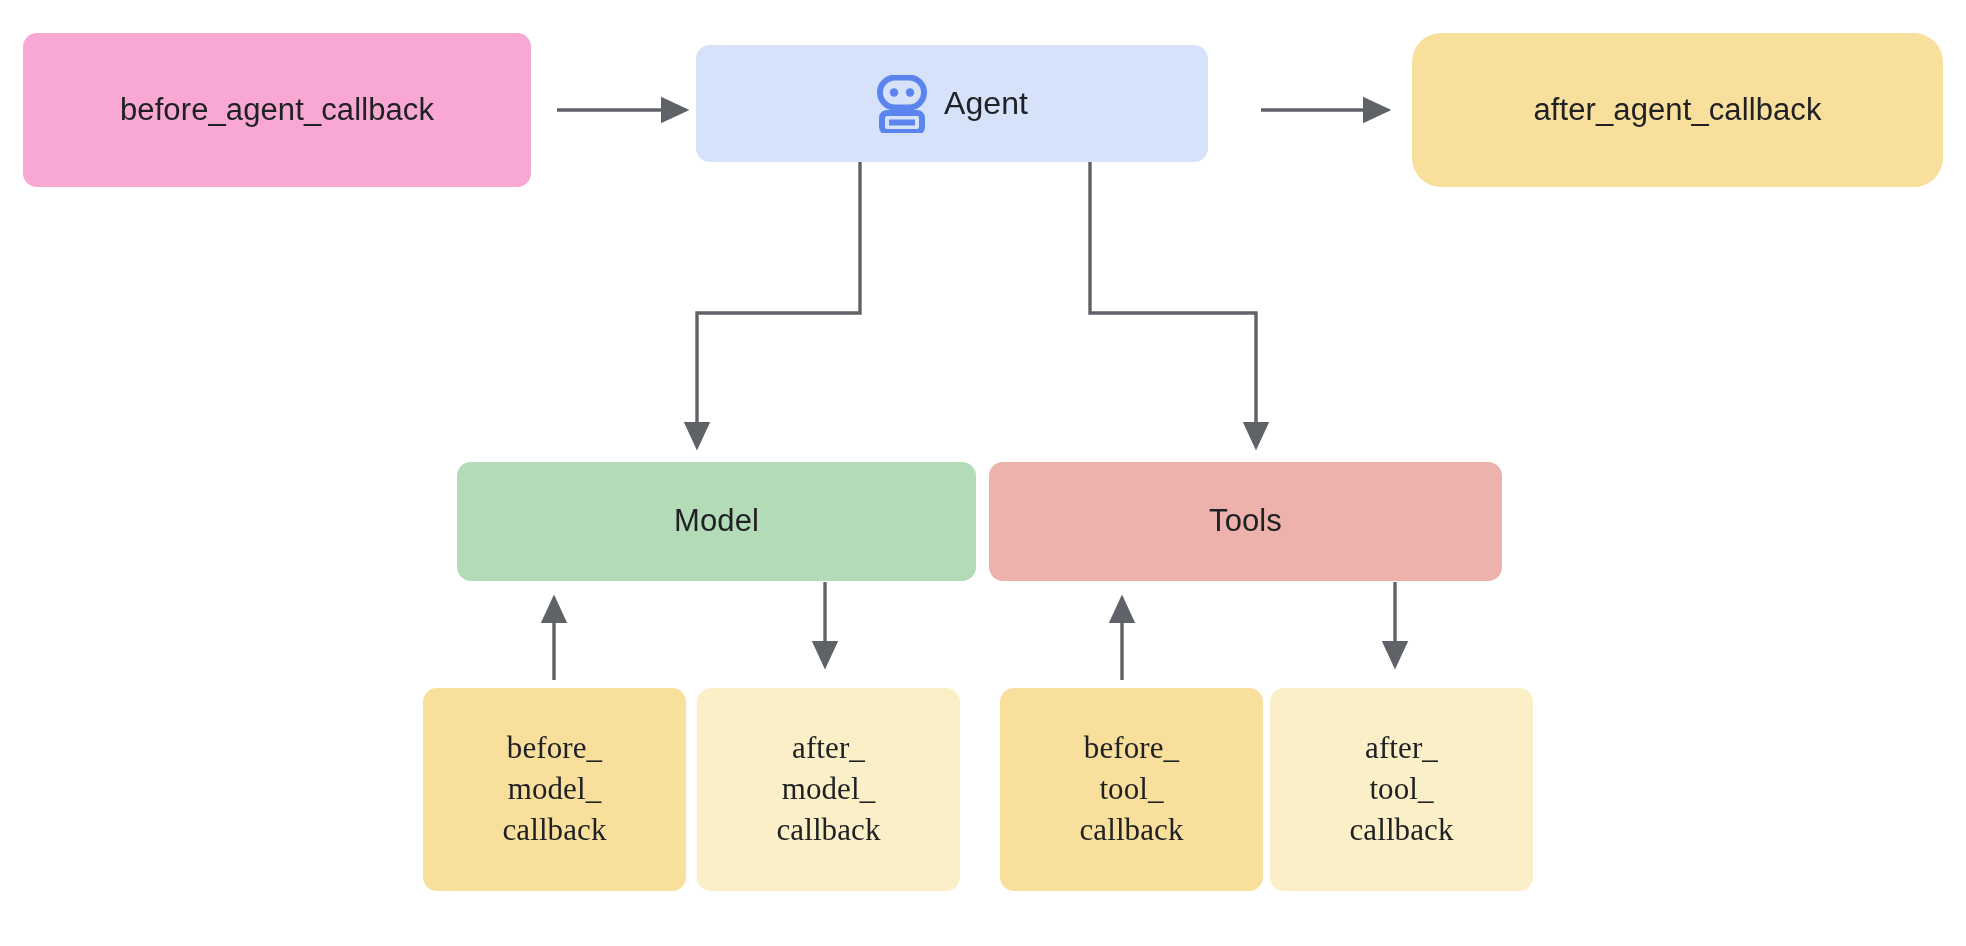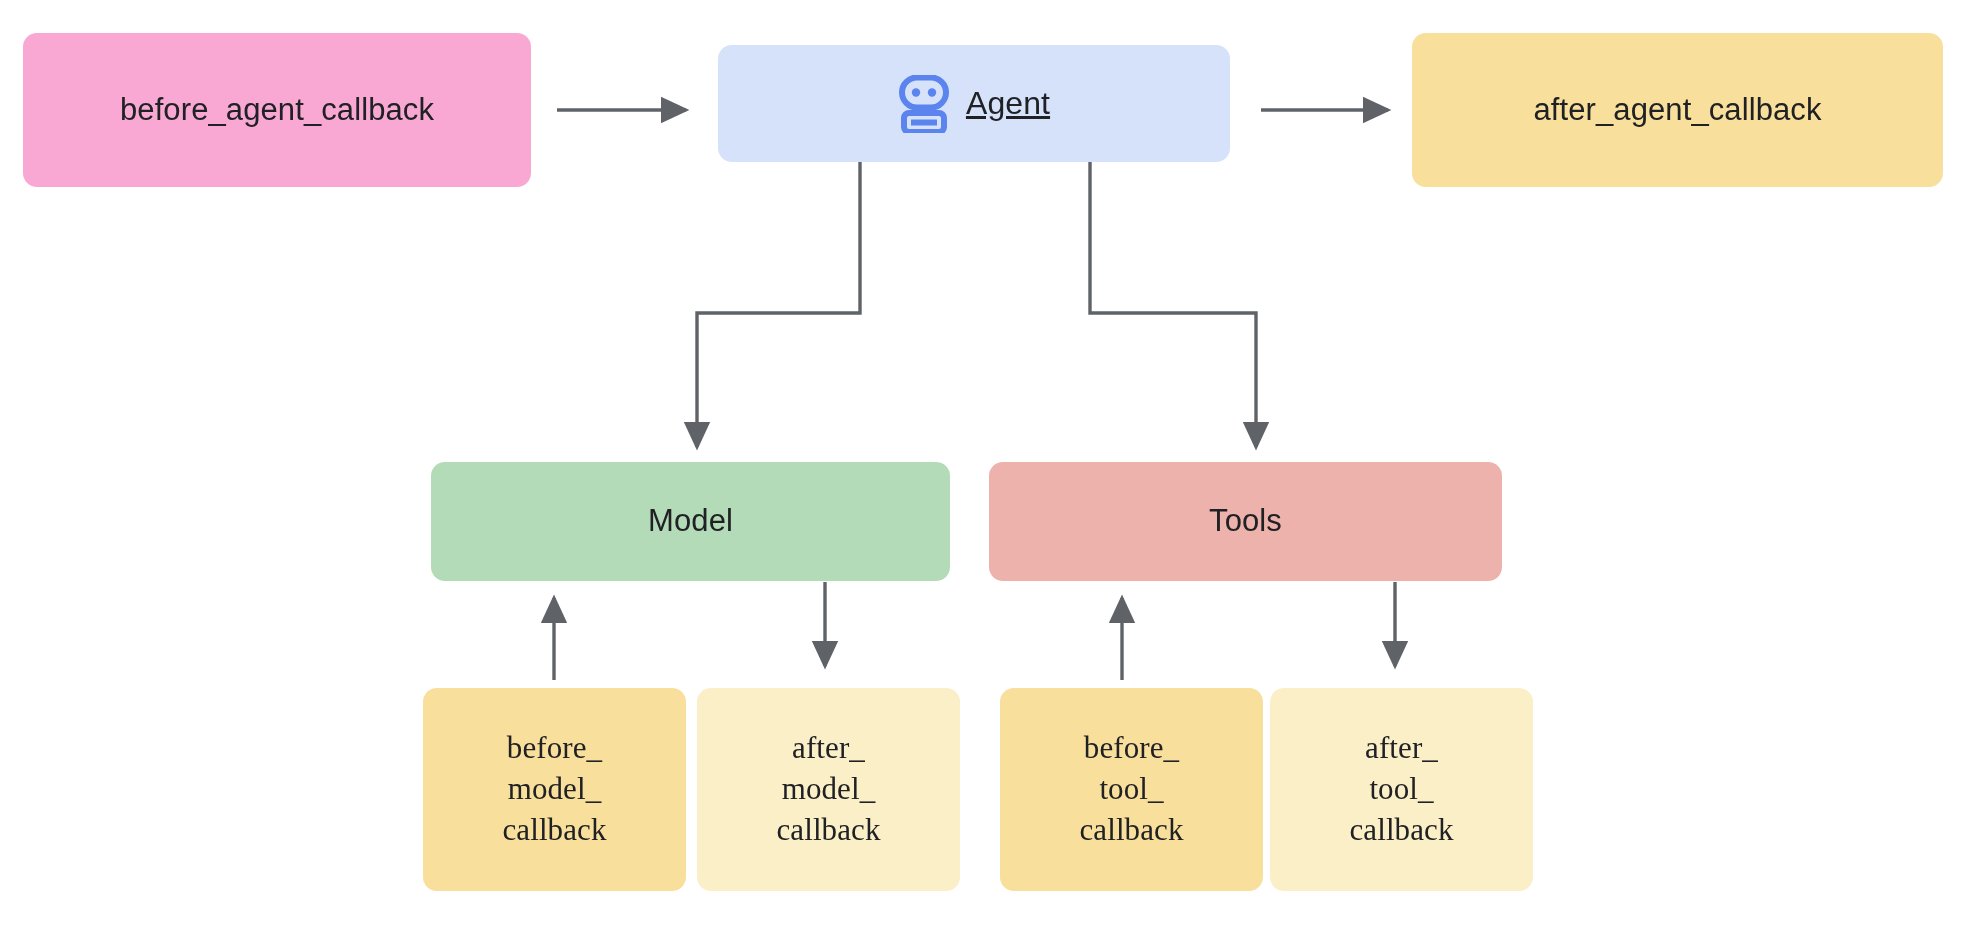--- a/index.html
+++ b/index.html
@@ -99,38 +99,38 @@
       <path d="M1122,680 L1122,598" marker-end="url(#arrowhead)"></path>
 
       <path d="M1395,582 L1395,666" marker-end="url(#arrowhead)"></path>
     </g>
   </svg>
 
   <div class="node node-wide-label" style="left:23px; top:33px; width:508px; height:154px; background:#f9a8d4;">
     <span>before_agent_callback</span>
   </div>
 
-  <div class="node" style="left:718px; top:45px; width:512px; height:117px; background:#D6E2FA;text-decoration:underline;">
+  <div class="node" style="left:696px; top:45px; width:512px; height:117px; background:#D6E2FA;">
     <div class="agent-inner">
       <svg class="robot-icon" viewBox="0 0 52 58" xmlns="http://www.w3.org/2000/svg" aria-hidden="true">
         <rect x="4" y="2.5" width="44" height="30" rx="15" ry="15" fill="none" stroke="#5B84EE" stroke-width="6"></rect>
         <circle cx="18" cy="17.5" r="4.2" fill="#5B84EE"></circle>
         <circle cx="34" cy="17.5" r="4.2" fill="#5B84EE"></circle>
         <rect x="6" y="38" width="40" height="19" rx="5" ry="5" fill="none" stroke="#5B84EE" stroke-width="6"></rect>
         <rect x="13" y="44.5" width="26" height="6" fill="#5B84EE"></rect>
       </svg>
       <span class="agent-label">Agent</span>
     </div>
   </div>
 
-  <div class="node node-wide-label" style="left:1412px; top:33px; width:531px; height:154px; background:#F8DF9B;">
+  <div class="node node-wide-label" style="left:1412px; top:33px; width:531px; height:154px; background:#F8DF9B;border-radius:29px;">
     <span>after_agent_callback</span>
   </div>
 
-  <div class="node node-mid-label" style="left:431px; top:462px; width:519px; height:119px; background:#B4DBB7;">
+  <div class="node node-mid-label" style="left:457px; top:462px; width:519px; height:119px; background:#B4DBB7;">
     <span>Model</span>
   </div>
 
   <div class="node node-mid-label" style="left:989px; top:462px; width:513px; height:119px; background:#EDB2AC;">
     <span>Tools</span>
   </div>
 
   <div class="node node-stack-label" style="left:423px; top:688px; width:263px; height:203px; background:#F8DF9B;">
     <span>before_
 model_

